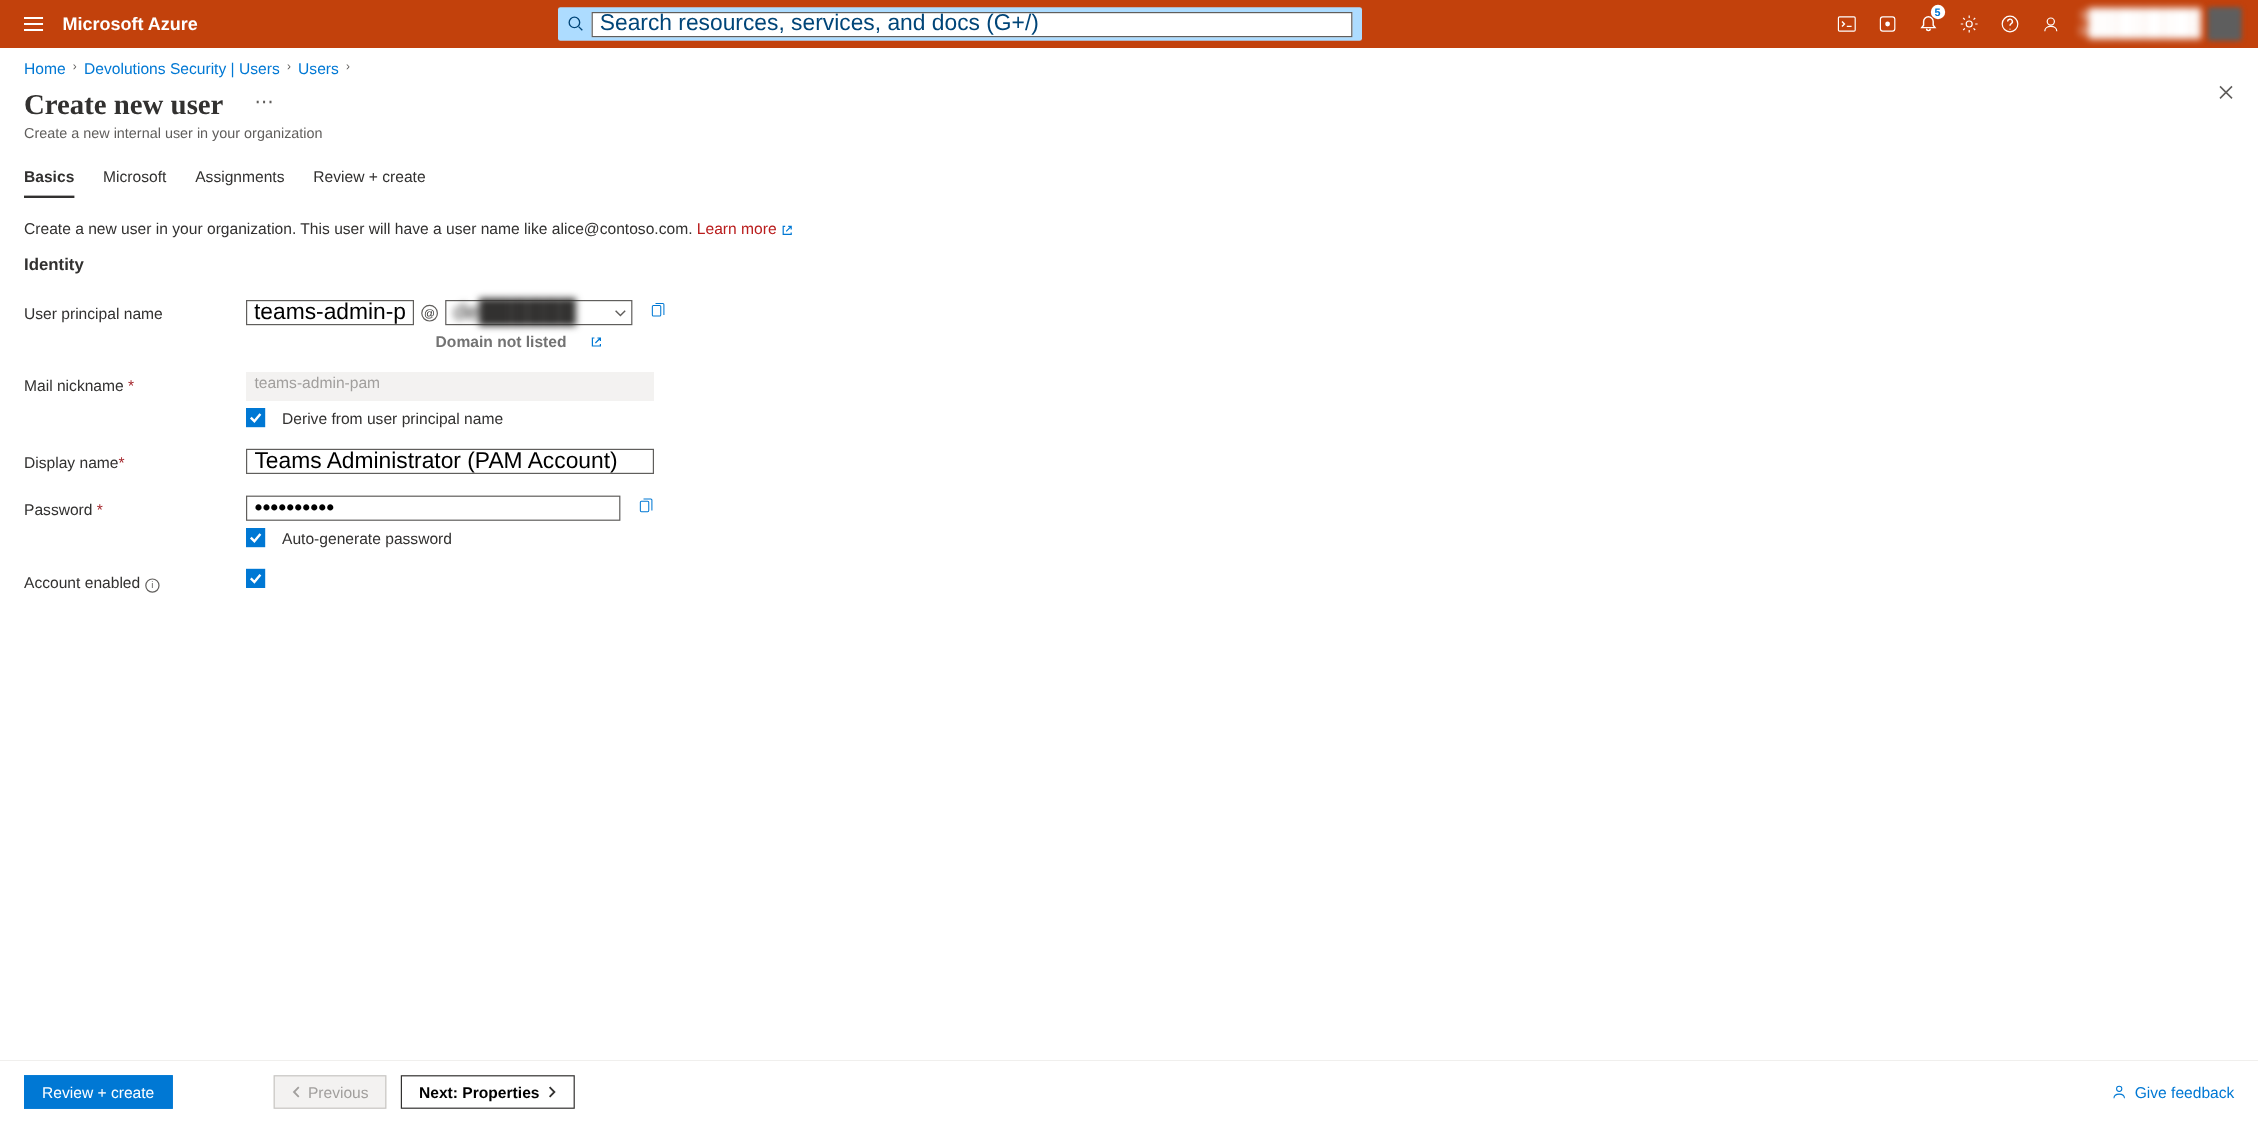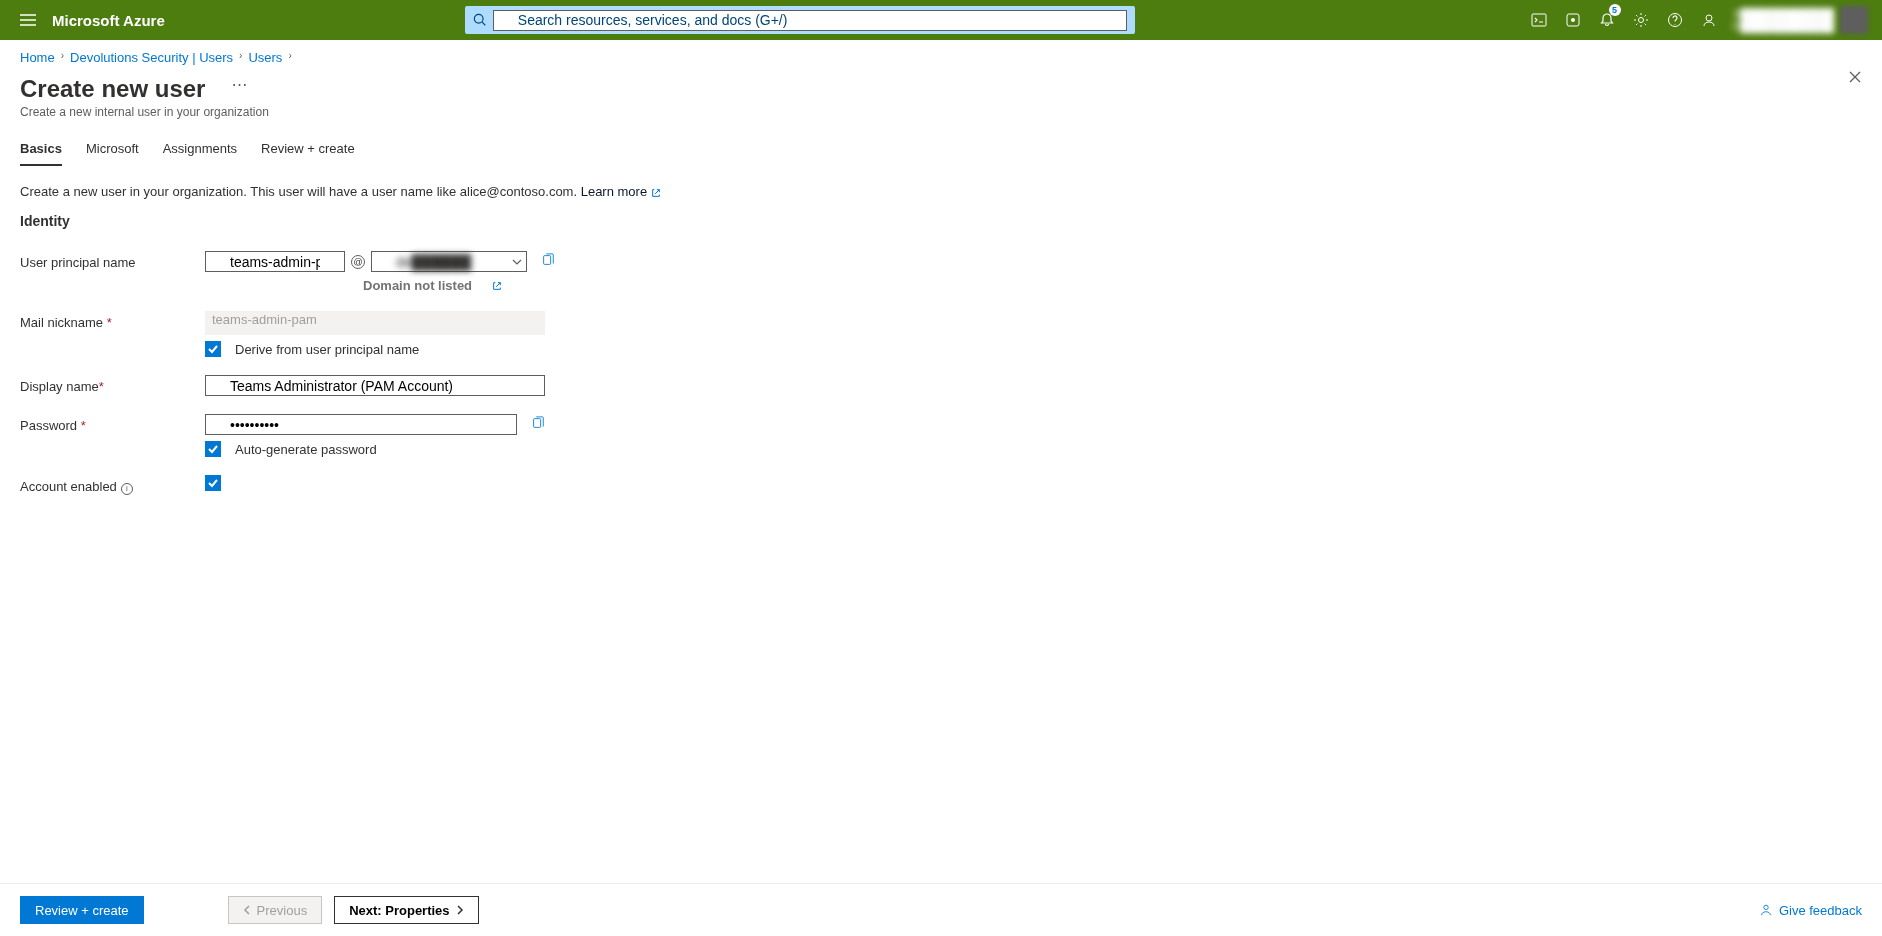--- a/index.html
+++ b/index.html
@@ -1,52 +1,52 @@
 <!DOCTYPE html>
 <html><head>
 <meta charset="utf-8">
 <style>
 * { box-sizing: border-box; margin: 0; padding: 0; }
 body { font-family: "Segoe UI", Arial, sans-serif; font-size: 13px; color: #323130; background: #fff; }
-.topbar { background: #4d7c0f; color: #fff; height: 40px; display: flex; align-items: center; padding: 0 8px; }
+.topbar { background: #c2410c; color: #fff; height: 40px; display: flex; align-items: center; padding: 0 8px; }
 .hamburger { width: 40px; display:flex; justify-content:center; align-items:center; height:40px; cursor:pointer;}
 .brand { font-weight:600; font-size:15px; margin-left: 4px; margin-right: 40px; white-space:nowrap;}
 .searchwrap { flex:0 0 auto; margin-left: 260px; }
 .searchbox { width: 670px; height: 28px; background: #addcff; border: none; border-radius: 2px; display:flex; align-items:center; padding:0 8px; color:#004578;}
 .searchbox input { flex:1; background:transparent; border:none; outline:none; font-size:13px; color:#004578;}
 .searchbox input::placeholder { color:#004578; }
 .topicons { margin-left:auto; display:flex; align-items:center; gap: 2px;}
 .topicon { width:32px; height:40px; display:flex; align-items:center; justify-content:center; position:relative; cursor:pointer;}
 .badge { position:absolute; top:4px; right:2px; background:#fff; color:#0078d4; border-radius:8px; font-size:9px; min-width:12px; height:12px; display:flex; align-items:center; justify-content:center; font-weight:600; padding:0 2px;}
 .account { display:flex; align-items:center; gap:6px; padding:0 6px; cursor:pointer;}
 .account-text { text-align:right; font-size:11px; line-height:12px; filter: blur(3px);}
 .avatar { width:28px; height:28px; background:#5e5e5e; border-radius:2px; filter: blur(2px);}
 .page { padding: 10px 20px 0 20px; position:relative; height: calc(936px - 40px - 58px); overflow:hidden;}
 .breadcrumb { font-size:13px; color:#605e5c; display:flex; align-items:flex-start; gap:6px; flex-wrap:wrap;}
 .breadcrumb a { color:#0078d4; text-decoration:none; cursor:pointer;}
 .chev { color:#605e5c; font-size:10px;}
-.titlewrap { margin-top: 10px; display:flex; gap:22px;}
+.titlewrap { margin-top: 10px; display:flex; gap:22px;font-family:Liberation Serif, serif;}
 h1 { font-size:24px; font-weight:600;}
 .ell { color:#605e5c; font-size:16px; cursor:pointer; padding:0 4px;}
 .subtitle { font-size:12px; color:#605e5c; margin-top:2px;}
 .closebtn { position:absolute; right:20px; top:30px; cursor:pointer; color:#605e5c; font-size:14px;}
 .tabs { display:flex; gap:24px; margin-top:22px; border-bottom: none;}
 .tab { font-size:13px; padding-bottom:8px; cursor:pointer; color:#323130;}
 .tab.active { font-weight:600; border-bottom:2px solid #323130;}
 .desc { margin-top:18px; font-size:13px;}
-.desc a { color:#0f172a; text-decoration:none;text-align:right;}
+.desc a { color:#b91c1c; text-decoration:none;text-align:right;}
 .section-h { font-weight:600; margin-top:14px; font-size:14px;}
 .form { margin-top:22px;}
 .row { display:flex; align-items:flex-start; margin-bottom: 18px;}
 .label { width:185px; font-size:13px; padding-top:4px;}
 .req { color:#a4262c;}
 .fieldcol { display:flex; flex-direction:column;justify-content:flex-end;}
 .inline { display:flex; align-items:center; gap:6px;}
 input[type=text], input[type=password], .select {
-  border:1px solid #605e5c; height:21px; padding:0 24px; font-size:14px; font-family:inherit; outline:none; background:#fff;
+  border:1px solid #605e5c; height:21px; padding:0 6px; font-size:19px; font-family:inherit; outline:none; background:#fff;
 }
 .upn-input { width:140px;}
 .at { font-size:11px; color:#323130; border:1px solid #605e5c; border-radius:50%; width:14px; height:14px; display:flex; align-items:center; justify-content:center; font-size:9px;}
 .select { width:156px; display:flex; align-items:center; justify-content:space-between; cursor:pointer; padding-right:4px;}
 .select .domain-text { filter: blur(3px); }
 .copyicon { color:#0078d4; cursor:pointer; margin-left:8px;}
 .linkbelow { color:#737373; font-size:13px; margin-top:6px; margin-left: 158px; display:flex; align-items:center; gap:20px; cursor:pointer;font-weight:bold;}
 .disabled-input { width:340px; background:#f3f2f1; border:1px solid #f3f2f1; color:#a19f9d; height:24px; padding:0 6px; font-size:13px;}
 .checkbox { width:16px; height:16px; background:#0078d4; display:flex; align-items:center; justify-content:center; cursor:pointer; margin-right:8px;}
 .checkbox svg { display:block;}

